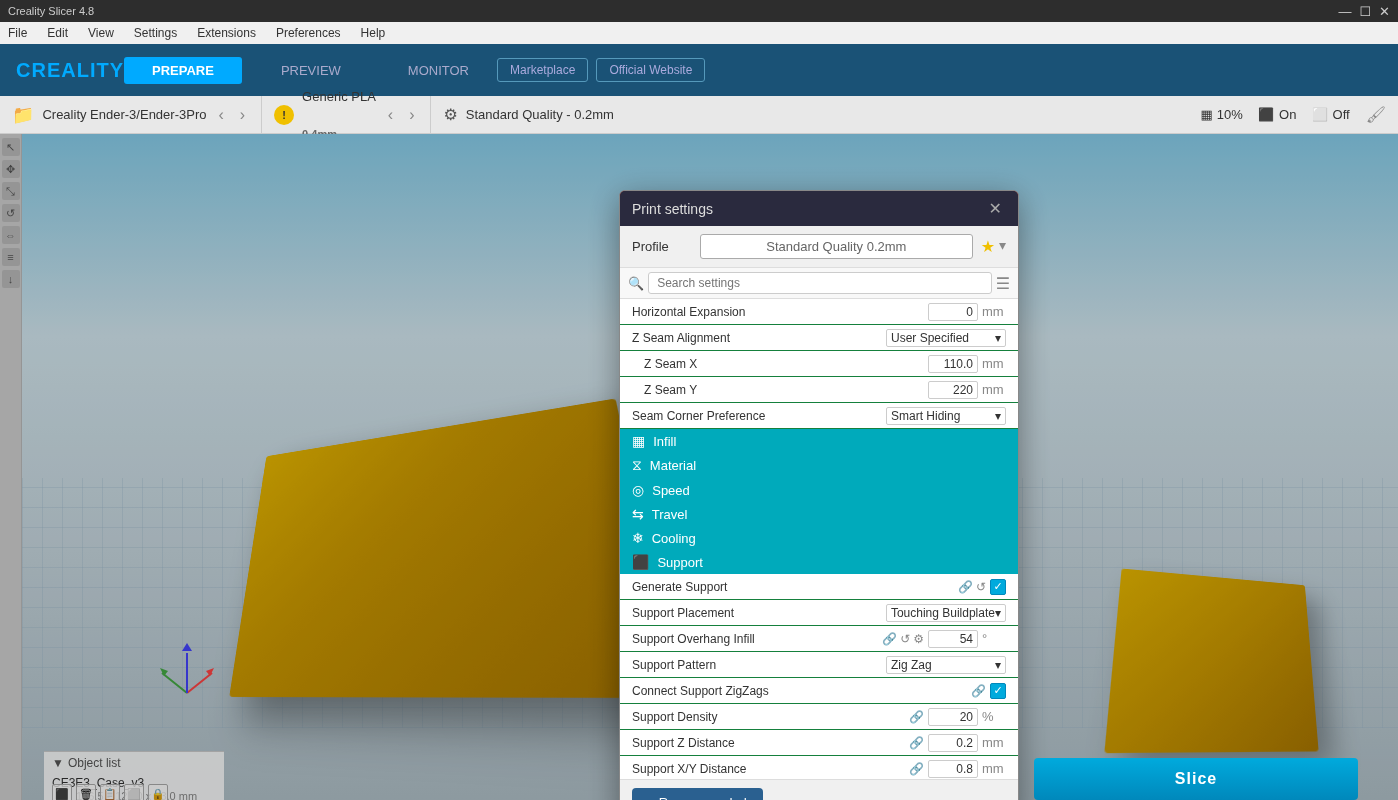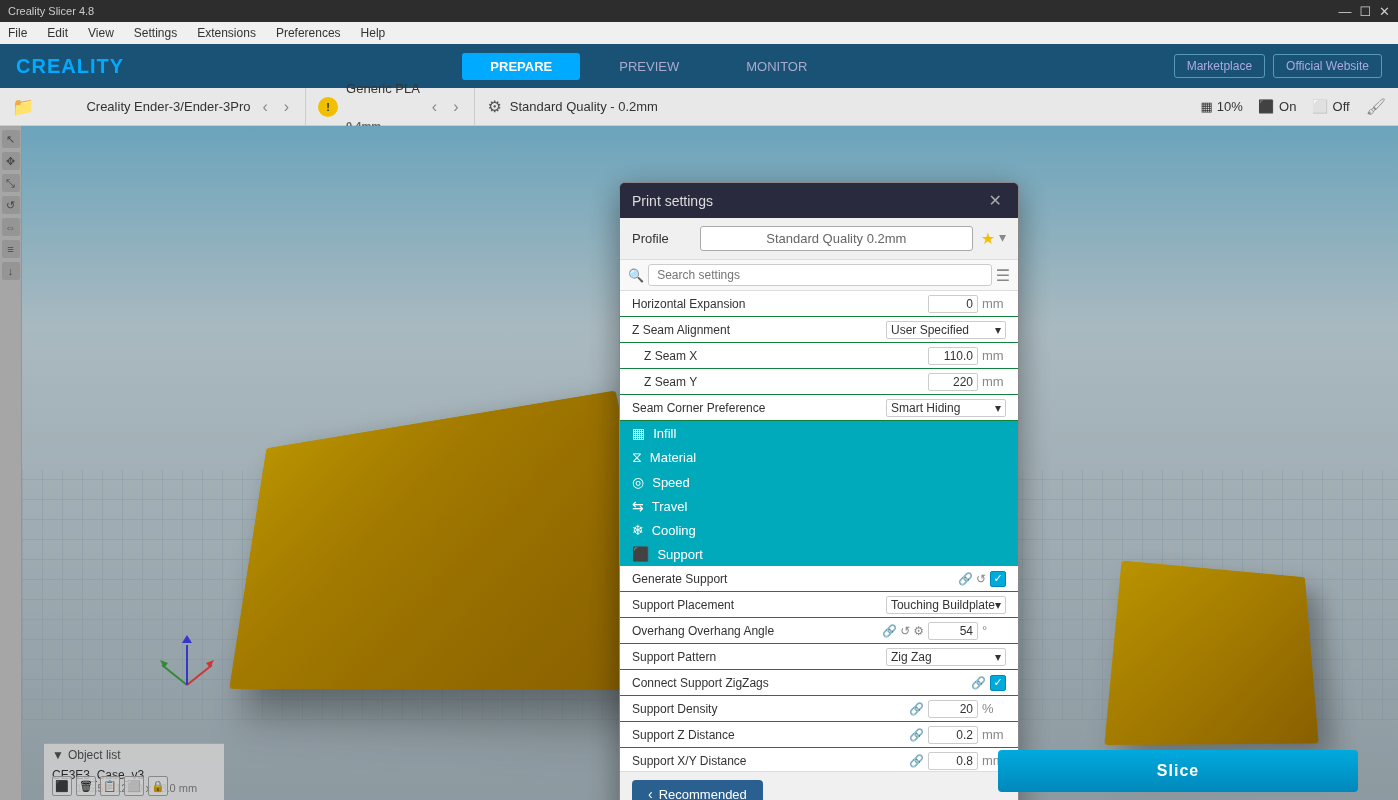--- a/index.html
+++ b/index.html
@@ -27,25 +27,25 @@
       align-items: center;
       padding: 0 4px;
       gap: 12px;
       font-size: 12px;
       color: #333;
     }
     .menu-bar span { cursor: pointer; padding: 1px 4px; }
 
     
     .top-nav {
-      height: 44px;
+      height: 52px;
       background: #1a5276;
       display: flex;
       align-items: center;
-      justify-content: space-between;
+      justify-content: flex-start;
       padding: 0 16px;
     }
     .logo { color: #00aaff; font-weight: bold; font-size: 20px; letter-spacing: 1px; }
     .nav-tabs { display: flex; gap: 11px; }
     .nav-tab {
       padding: 6px 28px;
       border: none;
       background: transparent;
       color: #aac;
       font-size: 13px;
@@ -79,21 +79,21 @@
     }
     .toolbar-section {
       display: flex;
       align-items: center;
       padding: 0 12px;
       height: 100%;
       border-right: 1px solid #ccc;
       gap: 8px;
     }
     .folder-icon { font-size: 18px; color: #cc8800; }
-    .printer-name { font-size: 13px; color: #333; margin-left: 44px; }
+    .printer-name { font-size: 13px; color: #333; }
     .toolbar-arrow { color: #888; cursor: pointer; font-size: 16px; padding: 0 4px; }
     .filament-badge {
       background: #f0c000;
       color: #333;
       border-radius: 50%;
       width: 20px; height: 20px;
       display: flex; align-items: center; justify-content: center;
       font-size: 11px; font-weight: bold;
     }
     .filament-info { display: flex; flex-direction: column; gap: 24px; }
@@ -213,21 +213,21 @@
       display: flex; align-items: center; justify-content: center;
       font-size: 11px;
       cursor: pointer;
     }
 
     
     .slice-btn-container {
       position: absolute;
       bottom: 8px;
       right: 40px;
-      width: 360px;
+      width: 324px;
     }
     .slice-btn {
       width: 100%;
       padding: 12px;
       background: linear-gradient(180deg, #00aadd 0%, #0088bb 100%);
       color: white;
       border: none;
       border-radius: 4px;
       font-size: 16px;
       font-weight: bold;
@@ -633,21 +633,21 @@
 
         <div class="setting-row">
           <span class="setting-name">Support Placement</span>
           <div class="setting-select">
             <span>Touching Buildplate</span>
             <span>▾</span>
           </div>
         </div>
 
         <div class="setting-row">
-          <span class="setting-name">Overhang Overhang Angle</span>
+          <span class="setting-name">Support Overhang Infill</span>
           <div class="setting-icons">
             <span class="setting-icon">🔗</span>
             <span class="setting-icon">↺</span>
             <span class="setting-icon">⚙</span>
           </div>
           <span class="setting-value">54</span>
           <span class="setting-unit">°</span>
         </div>
 
         <div class="setting-row">

